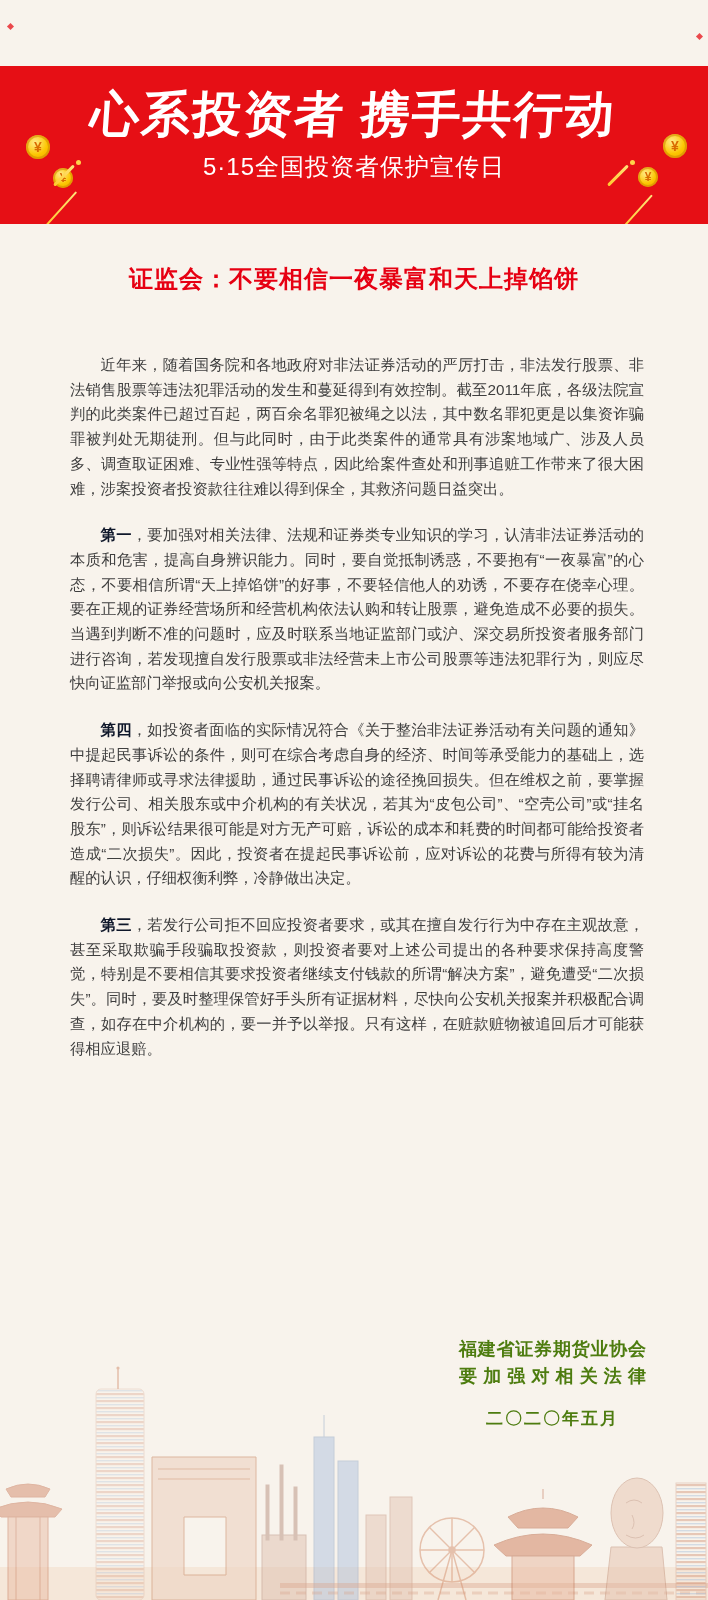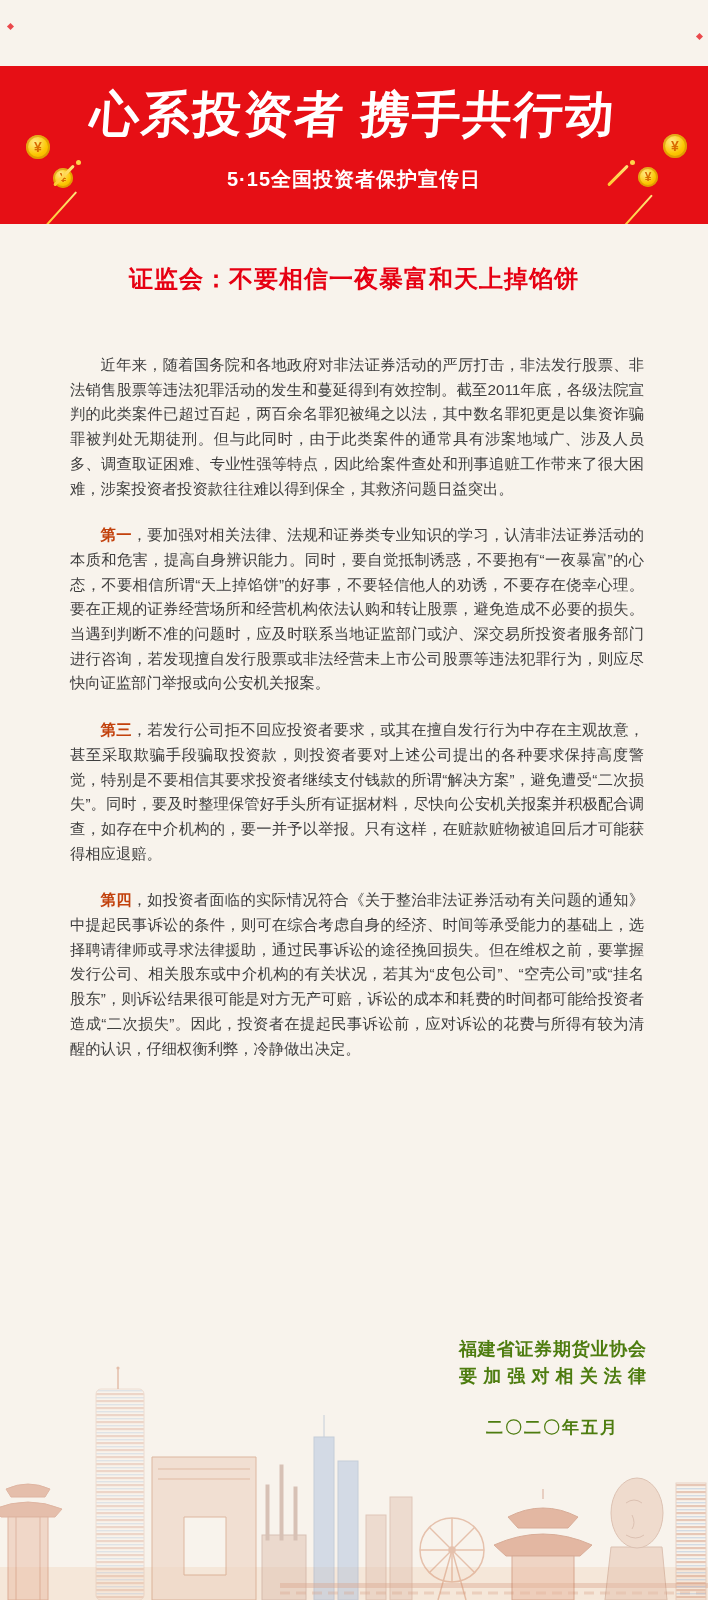--- a/index.html
+++ b/index.html
@@ -4,21 +4,21 @@
 <style>
   html,body{margin:0;padding:0;background:#f8f3ec;}
   .page{position:relative;width:708px;height:1600px;background:#f8f3ec;overflow:hidden;
         font-family:"Liberation Sans",sans-serif;}
 
   
   .banner{position:absolute;left:0;top:66px;width:708px;height:158px;background:#e60f15;
           text-align:center;color:#ffffff;overflow:hidden;}
   .banner-title{margin:0;padding-top:22px;font-size:49px;line-height:52px;font-weight:900;
                 letter-spacing:2px;transform:skewX(-4deg);white-space:nowrap;}
-  .banner-subtitle{margin:12px;padding-top:12px;font-size:20px;line-height:30px;font-weight:bold;
+  .banner-subtitle{margin:0;padding-top:12px;font-size:24px;line-height:30px;font-weight:normal;
                    letter-spacing:1px;white-space:nowrap;}
   .coin{position:absolute;border-radius:50%;display:flex;align-items:center;justify-content:center;
         background:radial-gradient(circle at 38% 32%, #ffe98a 0%, #fcc600 55%, #eda000 100%);
         box-shadow:inset 0 0 0 2px rgba(205,135,0,.55);color:#d96a00;font-weight:bold;}
   .coin.c1{left:26px;top:69px;width:24px;height:24px;font-size:14px;}
   .coin.c2{left:53px;top:102px;width:20px;height:20px;font-size:12px;}
   .coin.c3{left:663px;top:68px;width:24px;height:24px;font-size:14px;}
   .coin.c4{left:638px;top:101px;width:20px;height:20px;font-size:12px;}
   .streak{position:absolute;height:3px;border-radius:2px;
           background:linear-gradient(90deg,#ffca2e,#ffe27a);}
@@ -36,26 +36,26 @@
 
   
   .headline{position:absolute;left:0;top:258px;width:708px;margin:0;text-align:center;
             font-size:24px;line-height:42px;font-weight:900;color:#e60012;letter-spacing:1px;
             white-space:nowrap;}
 
   
   .article{position:absolute;left:64px;top:353px;width:580px;color:#3e3e3e;}
   .article p{margin:0 0 22px 6px;font-size:15.3px;line-height:24.7px;text-align:justify;
              text-indent:2em;letter-spacing:0;}
-  .article .lead{font-weight:bold;color:#c2410c;}
+  .article .lead{font-weight:bold;color:#0f172a;}
 
   
   .signature{position:absolute;right:62px;top:1336px;width:187px;color:#4d7c0f;font-weight:bold;}
   .sig-org{font-size:18px;line-height:27px;text-align:justify;text-align-last:justify;}
-  .sig-date{font-size:17px;line-height:27px;margin-top:24px;text-align:center;letter-spacing:2px;}
+  .sig-date{font-size:17px;line-height:27px;margin-top:15px;text-align:center;letter-spacing:2px;}
 
   
   .skyline{position:absolute;left:0;bottom:0;width:708px;height:235px;pointer-events:none;}
 </style>
 </head>
 <body>
 
 <div class="page">
 
   <div class="sparkle spkL"></div>
@@ -74,22 +74,22 @@
     <div class="streak-dot dC"></div>
     <h1 class="banner-title">心系投资者 携手共行动</h1>
     <div class="banner-subtitle">5·15全国投资者保护宣传日</div>
   </div>
 
   <h2 class="headline">证监会：不要相信一夜暴富和天上掉馅饼</h2>
 
   <div class="article">
     <p><b class="lead"></b><span>近年来，随着国务院和各地政府对非法证券活动的严厉打击，非法发行股票、非法销售股票等违法犯罪活动的发生和蔓延得到有效控制。截至2011年底，各级法院宣判的此类案件已超过百起，两百余名罪犯被绳之以法，其中数名罪犯更是以集资诈骗罪被判处无期徒刑。但与此同时，由于此类案件的通常具有涉案地域广、涉及人员多、调查取证困难、专业性强等特点，因此给案件查处和刑事追赃工作带来了很大困难，涉案投资者投资款往往难以得到保全，其救济问题日益突出。</span></p>
     <p><b class="lead">第一</b><span>，要加强对相关法律、法规和证券类专业知识的学习，认清非法证券活动的本质和危害，提高自身辨识能力。同时，要自觉抵制诱惑，不要抱有“一夜暴富”的心态，不要相信所谓“天上掉馅饼”的好事，不要轻信他人的劝诱，不要存在侥幸心理。要在正规的证券经营场所和经营机构依法认购和转让股票，避免造成不必要的损失。当遇到判断不准的问题时，应及时联系当地证监部门或沪、深交易所投资者服务部门进行咨询，若发现擅自发行股票或非法经营未上市公司股票等违法犯罪行为，则应尽快向证监部门举报或向公安机关报案。</span></p>
+    <p><b class="lead">第四</b><span>，如投资者面临的实际情况符合《关于整治非法证券活动有关问题的通知》中提起民事诉讼的条件，则可在综合考虑自身的经济、时间等承受能力的基础上，选择聘请律师或寻求法律援助，通过民事诉讼的途径挽回损失。但在维权之前，要掌握发行公司、相关股东或中介机构的有关状况，若其为“皮包公司”、“空壳公司”或“挂名股东”，则诉讼结果很可能是对方无产可赔，诉讼的成本和耗费的时间都可能给投资者造成“二次损失”。因此，投资者在提起民事诉讼前，应对诉讼的花费与所得有较为清醒的认识，仔细权衡利弊，冷静做出决定。</span></p>
     <p><b class="lead">第三</b><span>，若发行公司拒不回应投资者要求，或其在擅自发行行为中存在主观故意，甚至采取欺骗手段骗取投资款，则投资者要对上述公司提出的各种要求保持高度警觉，特别是不要相信其要求投资者继续支付钱款的所谓“解决方案”，避免遭受“二次损失”。同时，要及时整理保管好手头所有证据材料，尽快向公安机关报案并积极配合调查，如存在中介机构的，要一并予以举报。只有这样，在赃款赃物被追回后才可能获得相应退赔。</span></p>
-    <p><b class="lead">第四</b><span>，如投资者面临的实际情况符合《关于整治非法证券活动有关问题的通知》中提起民事诉讼的条件，则可在综合考虑自身的经济、时间等承受能力的基础上，选择聘请律师或寻求法律援助，通过民事诉讼的途径挽回损失。但在维权之前，要掌握发行公司、相关股东或中介机构的有关状况，若其为“皮包公司”、“空壳公司”或“挂名股东”，则诉讼结果很可能是对方无产可赔，诉讼的成本和耗费的时间都可能给投资者造成“二次损失”。因此，投资者在提起民事诉讼前，应对诉讼的花费与所得有较为清醒的认识，仔细权衡利弊，冷静做出决定。</span></p>
   </div>
 
   <div class="signature">
     <div class="sig-org">福建省证券期货业协会</div>
     <div class="sig-org">要加强对相关法律</div>
     <div class="sig-date">二〇二〇年五月</div>
   </div>
 
   <svg class="skyline" viewBox="0 0 708 235" xmlns="http://www.w3.org/2000/svg">
     <defs>

